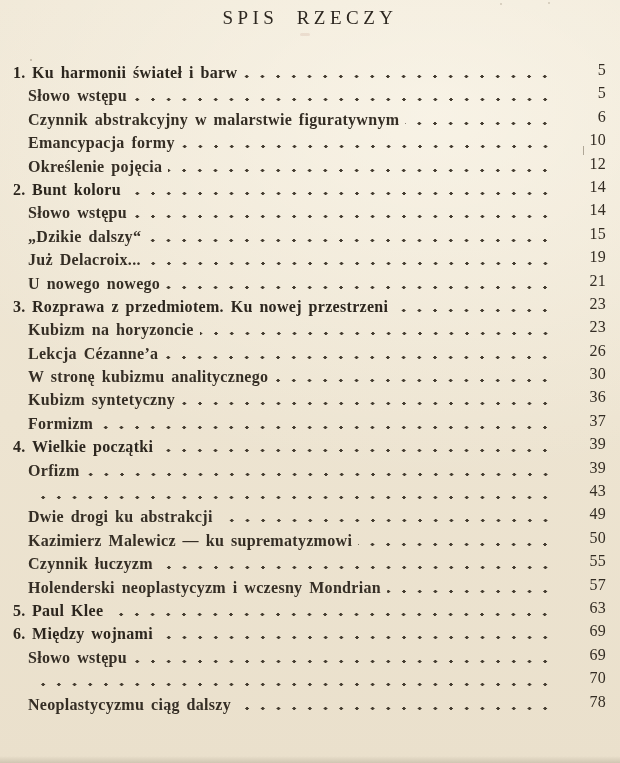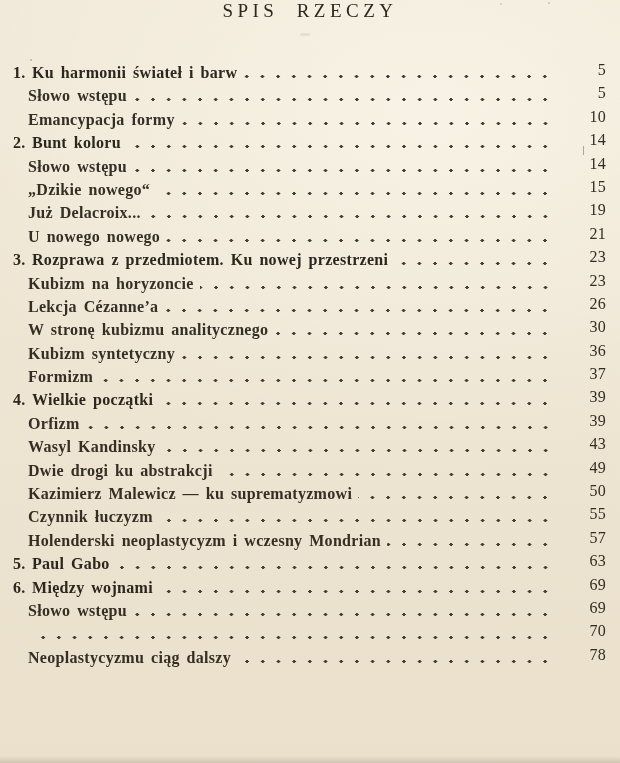--- a/index.html
+++ b/index.html
@@ -16,20 +16,21 @@
   }
   .page::after { 
     content: "";
     position: absolute;
     left: 0; right: 0; bottom: 0;
     height: 7px;
     background: linear-gradient(180deg, rgba(90,78,60,0) 0%, rgba(90,78,60,0.18) 100%);
     pointer-events: none;
   }
   .doc-title {
+    padding-top: 7px;
     text-align: center;
     font-size: 19px;
     letter-spacing: 4.5px;
     word-spacing: 9px;
     font-weight: normal;
     color: #2d2720;
   }
   .toc {
     position: absolute;
     top: 61px;
@@ -103,39 +104,51 @@
         <span class="pg">5</span>
       </div>
       <div class="row">
         <span class="num empty"></span>
         <span class="label">Słowo wstępu</span>
         <span class="leader"></span>
         <span class="pg">5</span>
       </div>
       <div class="row">
         <span class="num empty"></span>
+        <span class="label">Czynnik abstrakcyjny w malarstwie figuratywnym</span>
+        <span class="leader"></span>
+        <span class="pg">6</span>
+      </div>
+      <div class="row">
+        <span class="num empty"></span>
         <span class="label">Emancypacja formy</span>
         <span class="leader"></span>
         <span class="pg">10</span>
+      </div>
+      <div class="row">
+        <span class="num empty"></span>
+        <span class="label">Określenie pojęcia</span>
+        <span class="leader"></span>
+        <span class="pg">12</span>
       </div>
       <div class="row chapter">
         <span class="num">2.</span>
         <span class="label">Bunt koloru</span>
         <span class="leader"></span>
         <span class="pg">14</span>
       </div>
       <div class="row">
         <span class="num empty"></span>
         <span class="label">Słowo wstępu</span>
         <span class="leader"></span>
         <span class="pg">14</span>
       </div>
       <div class="row">
         <span class="num empty"></span>
-        <span class="label">„Dzikie nowego“</span>
+        <span class="label">„Dzikie dalszy“</span>
         <span class="leader"></span>
         <span class="pg">15</span>
       </div>
       <div class="row">
         <span class="num empty"></span>
         <span class="label">Już Delacroix...</span>
         <span class="leader"></span>
         <span class="pg">19</span>
       </div>
       <div class="row">
@@ -187,21 +200,20 @@
         <span class="pg">39</span>
       </div>
       <div class="row">
         <span class="num empty"></span>
         <span class="label">Orfizm</span>
         <span class="leader"></span>
         <span class="pg">39</span>
       </div>
       <div class="row">
         <span class="num empty"></span>
-        <span class="label">Wasyl Kandinsky</span>
         <span class="leader"></span>
         <span class="pg">43</span>
       </div>
       <div class="row">
         <span class="num empty"></span>
         <span class="label">Dwie drogi ku abstrakcji</span>
         <span class="leader"></span>
         <span class="pg">49</span>
       </div>
       <div class="row">
@@ -217,21 +229,21 @@
         <span class="pg">55</span>
       </div>
       <div class="row">
         <span class="num empty"></span>
         <span class="label">Holenderski neoplastycyzm i wczesny Mondrian</span>
         <span class="leader"></span>
         <span class="pg">57</span>
       </div>
       <div class="row chapter">
         <span class="num">5.</span>
-        <span class="label">Paul Gabo</span>
+        <span class="label">Paul Klee</span>
         <span class="leader"></span>
         <span class="pg">63</span>
       </div>
       <div class="row chapter">
         <span class="num">6.</span>
         <span class="label">Między wojnami</span>
         <span class="leader"></span>
         <span class="pg">69</span>
       </div>
       <div class="row">

